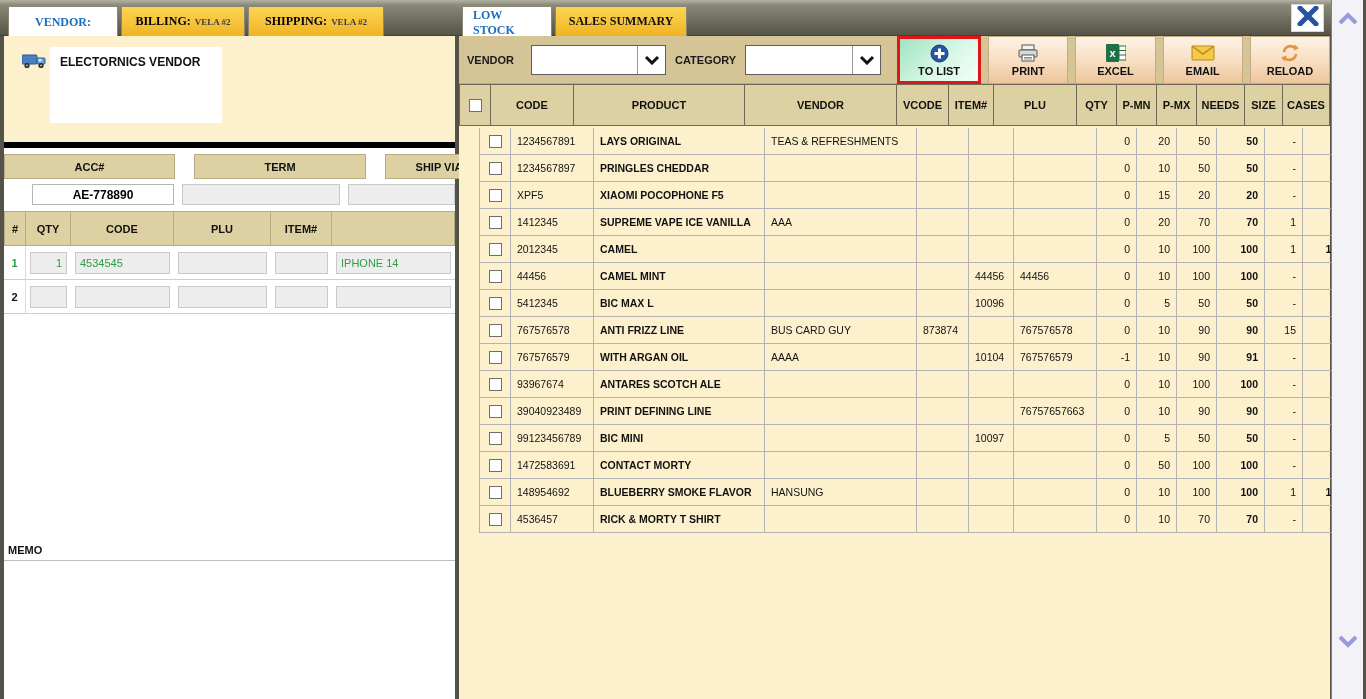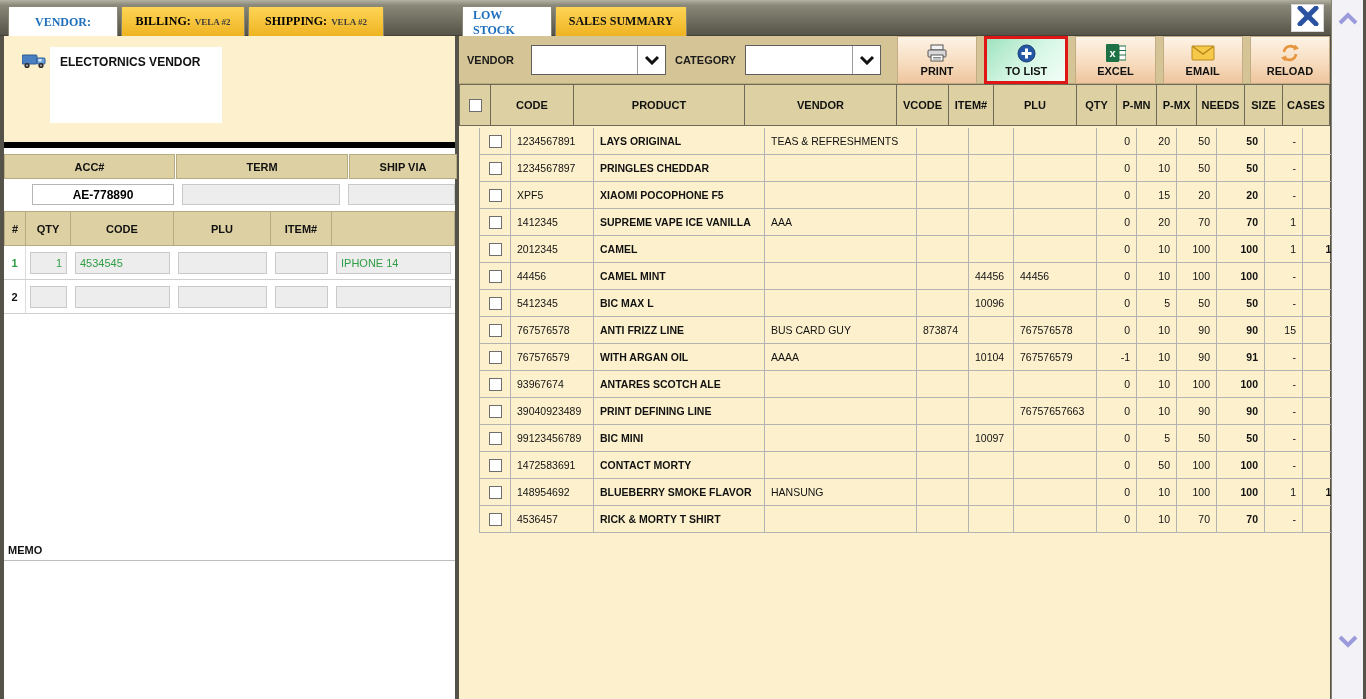--- a/index.html
+++ b/index.html
@@ -20,21 +20,21 @@
 
   
   .left-panel { position:absolute; left:4px; top:36px; width:451px; height:663px; background:#ffffff; }
   .vendor-area { position:absolute; left:0; top:0; width:451px; height:112px; background:#fdf1cd;
     border-bottom:6px solid #000000; }
   .truck { position:absolute; left:18px; top:16px; }
   .vendor-box { position:absolute; left:46px; top:11px; width:172px; height:76px; background:#ffffff; }
   .vendor-name { position:absolute; left:10px; top:8px; font-size:12px; font-weight:bold; color:#111; white-space:nowrap; }
 
   .acc-header { position:absolute; left:0; top:118px; width:451px; height:25px; display:grid;
-    grid-template-columns:171px 172px 108px; column-gap:1px; background:#fff; }
+    grid-template-columns:171px 172px 108px; column-gap:19px; background:#fff; }
   .acc-header > div { background:#ddd0a2; border:1px solid #b7ab83; display:flex; align-items:center;
     justify-content:center; font-size:11px; font-weight:bold; color:#111; }
   .acc-inputs { position:absolute; left:0; top:143px; width:451px; height:32px; background:#fff; }
   .field { position:absolute; top:5px; height:21px; border:1px solid #c9c9c9; background:#ededed; }
   .field.acc { left:28px; width:142px; background:#ffffff; border:1px solid #b5b5b5;
     display:flex; align-items:center; justify-content:center; font-size:12px; font-weight:bold; color:#000; }
   .field.term { left:178px; width:158px; }
   .field.ship { left:344px; width:107px; }
 
   .order-header { position:absolute; left:0; top:175px; width:451px; height:35px; display:grid;
@@ -225,41 +225,41 @@
       <div class="dropdown category">
         <span class="dd-val"></span>
         <span class="dd-btn">
           <svg width="16" height="10" viewBox="0 0 16 10">
               <polyline points="2,2 8,8 14,2" fill="none" stroke="#111" stroke-width="3"></polyline>
             </svg>
         </span>
       </div>
 
       <div class="btn-row">
+        <div class="tbtn highlight">
+          <span class="icon-wrap">
+            <svg width="19" height="19" viewBox="0 0 19 19">
+              <circle cx="9.5" cy="9.5" r="8.5" fill="#2458a6" stroke="#16396e"></circle>
+              <rect x="8" y="4.5" width="3" height="10" fill="#fff"></rect>
+                <rect x="4.5" y="8" width="10" height="3" fill="#fff"></rect>
+            </svg>
+          </span>
+          <span>TO LIST</span>
+        </div>
         <div class="tbtn">
           <span class="icon-wrap">
             <svg width="22" height="19" viewBox="0 0 22 19">
               <rect x="5" y="1" width="12" height="5" fill="#f2f2f2" stroke="#555"></rect>
               <rect x="2" y="6" width="18" height="7" rx="1" fill="#d9d9d9" stroke="#555"></rect>
               <rect x="5" y="11" width="12" height="6" fill="#ffffff" stroke="#555"></rect>
               <line x1="7" y1="13.5" x2="15" y2="13.5" stroke="#888"></line>
                 <line x1="7" y1="15" x2="15" y2="15" stroke="#888"></line>
             </svg>
           </span>
           <span>PRINT</span>
-        </div>
-        <div class="tbtn highlight">
-          <span class="icon-wrap">
-            <svg width="19" height="19" viewBox="0 0 19 19">
-              <circle cx="9.5" cy="9.5" r="8.5" fill="#2458a6" stroke="#16396e"></circle>
-              <rect x="8" y="4.5" width="3" height="10" fill="#fff"></rect>
-                <rect x="4.5" y="8" width="10" height="3" fill="#fff"></rect>
-            </svg>
-          </span>
-          <span>TO LIST</span>
         </div>
         <div class="tbtn">
           <span class="icon-wrap">
             <svg width="20" height="18" viewBox="0 0 20 18">
               <rect x="0" y="0" width="13" height="18" rx="1" fill="#1e7145"></rect>
               <text x="6.5" y="13" font-size="11" font-weight="bold" fill="#fff" text-anchor="middle" font-family="Liberation Sans, sans-serif">x</text>
               <rect x="13" y="2" width="7" height="14" fill="#ffffff" stroke="#1e7145"></rect>
               <line x1="13" y1="6.5" x2="20" y2="6.5" stroke="#1e7145"></line>
                 <line x1="13" y1="11" x2="20" y2="11" stroke="#1e7145"></line>
             </svg>

